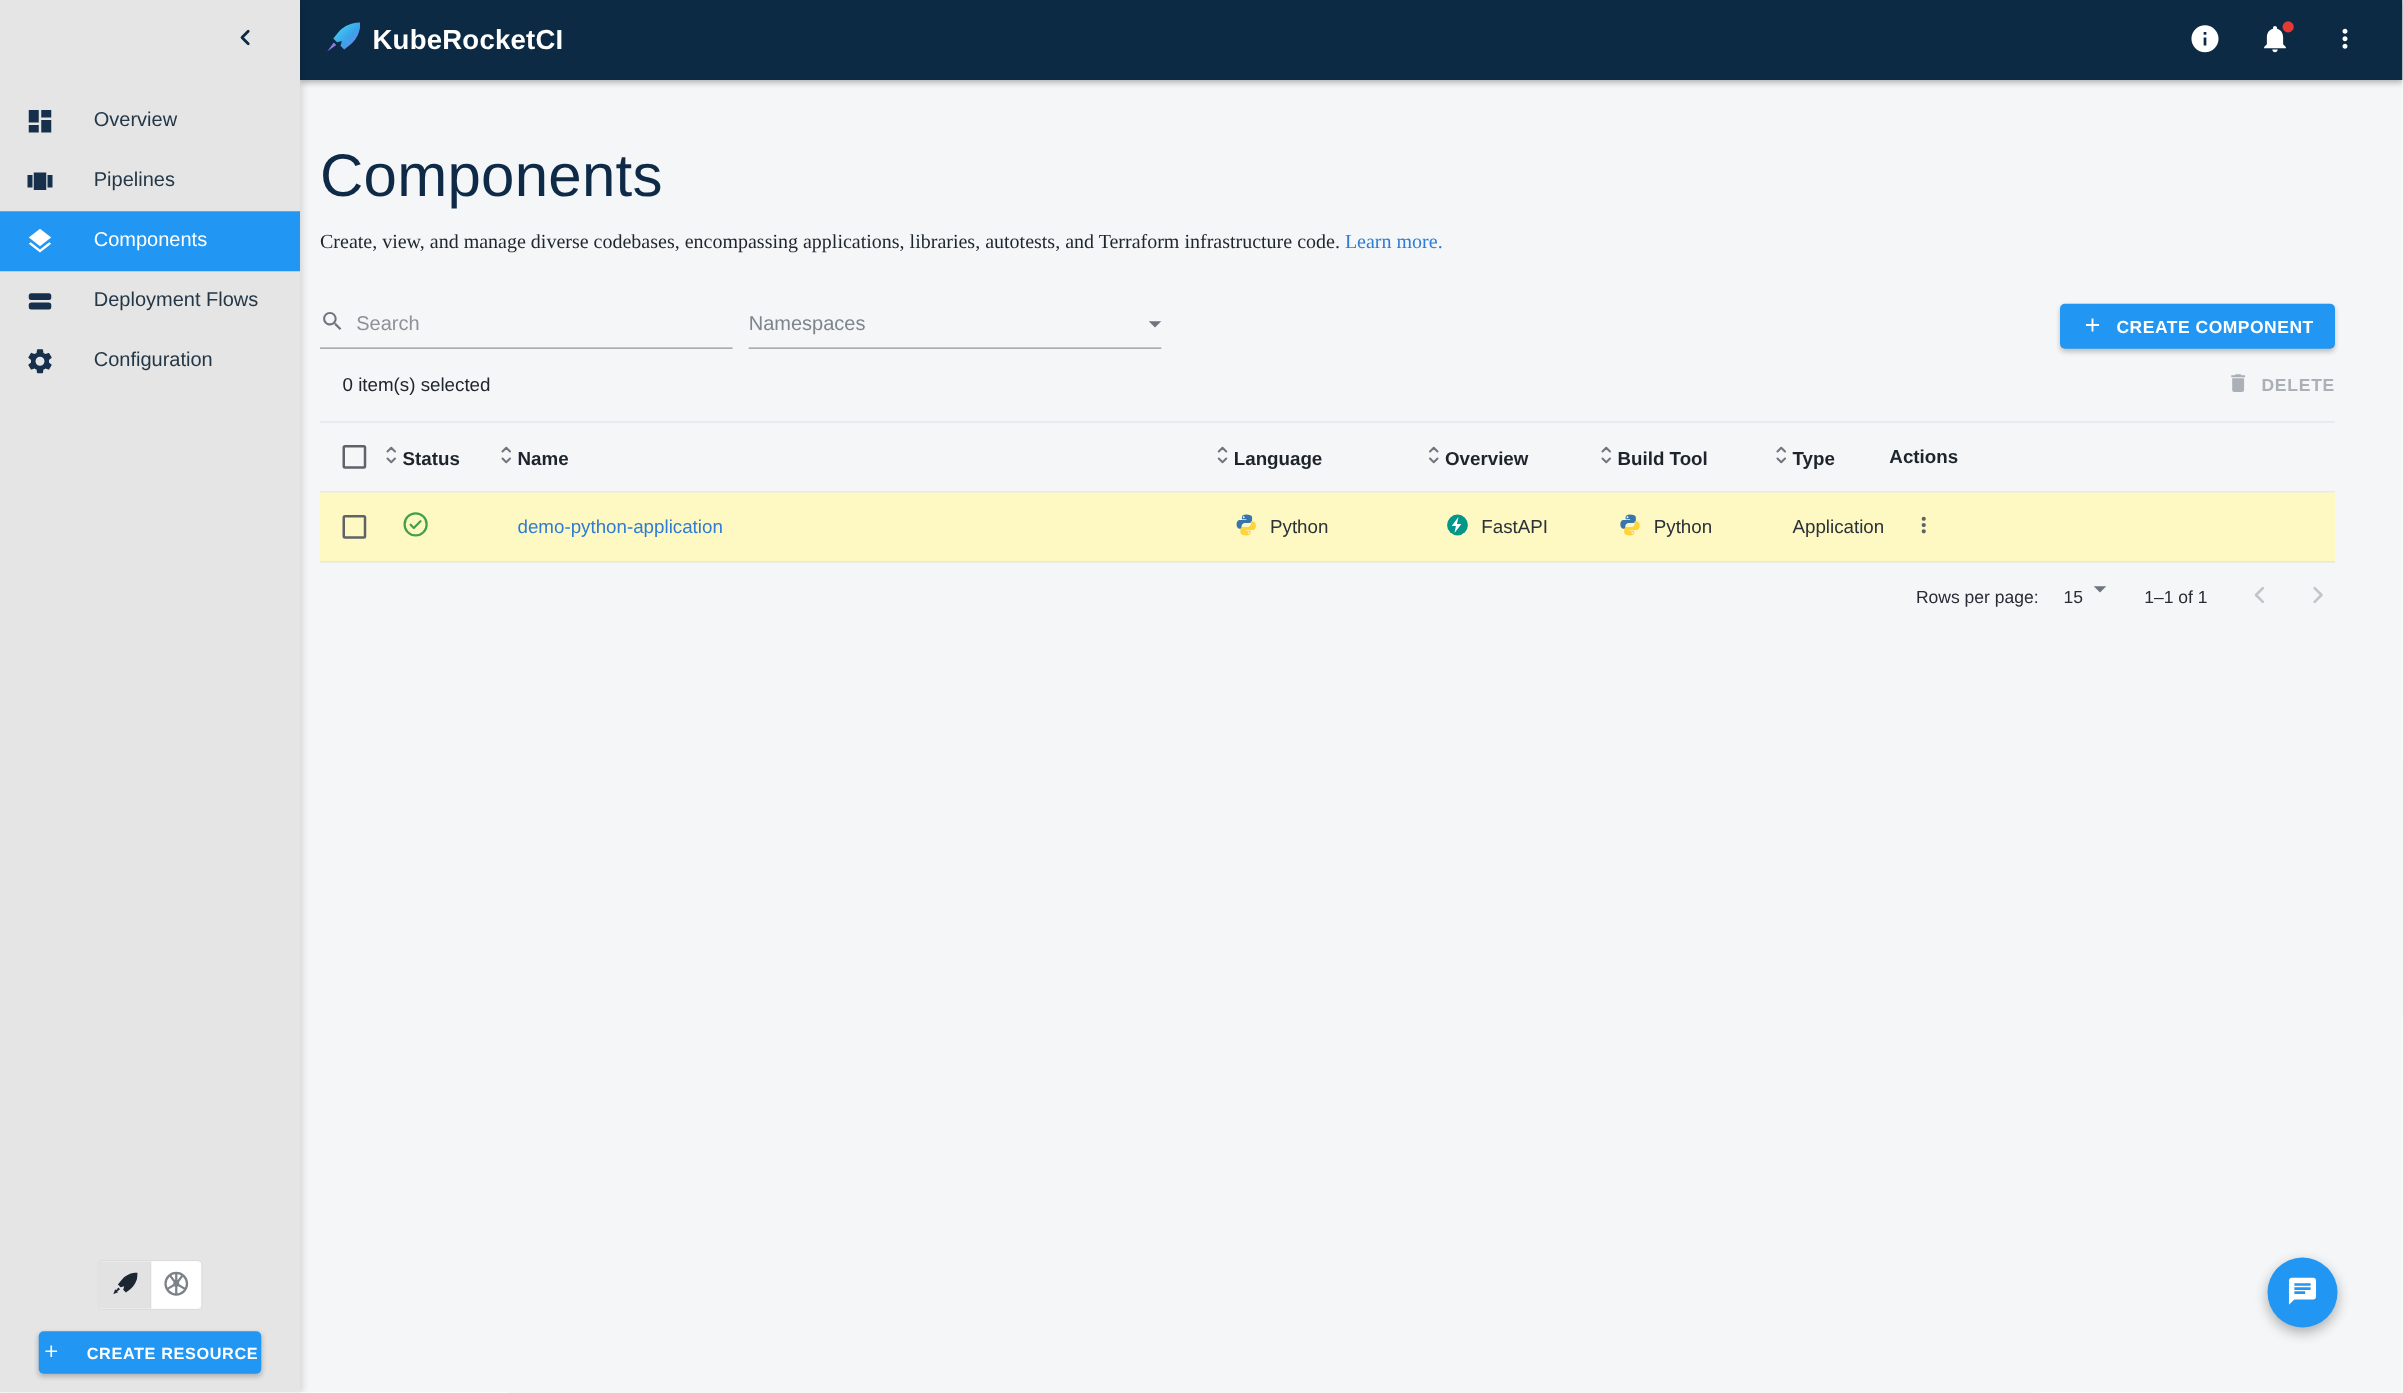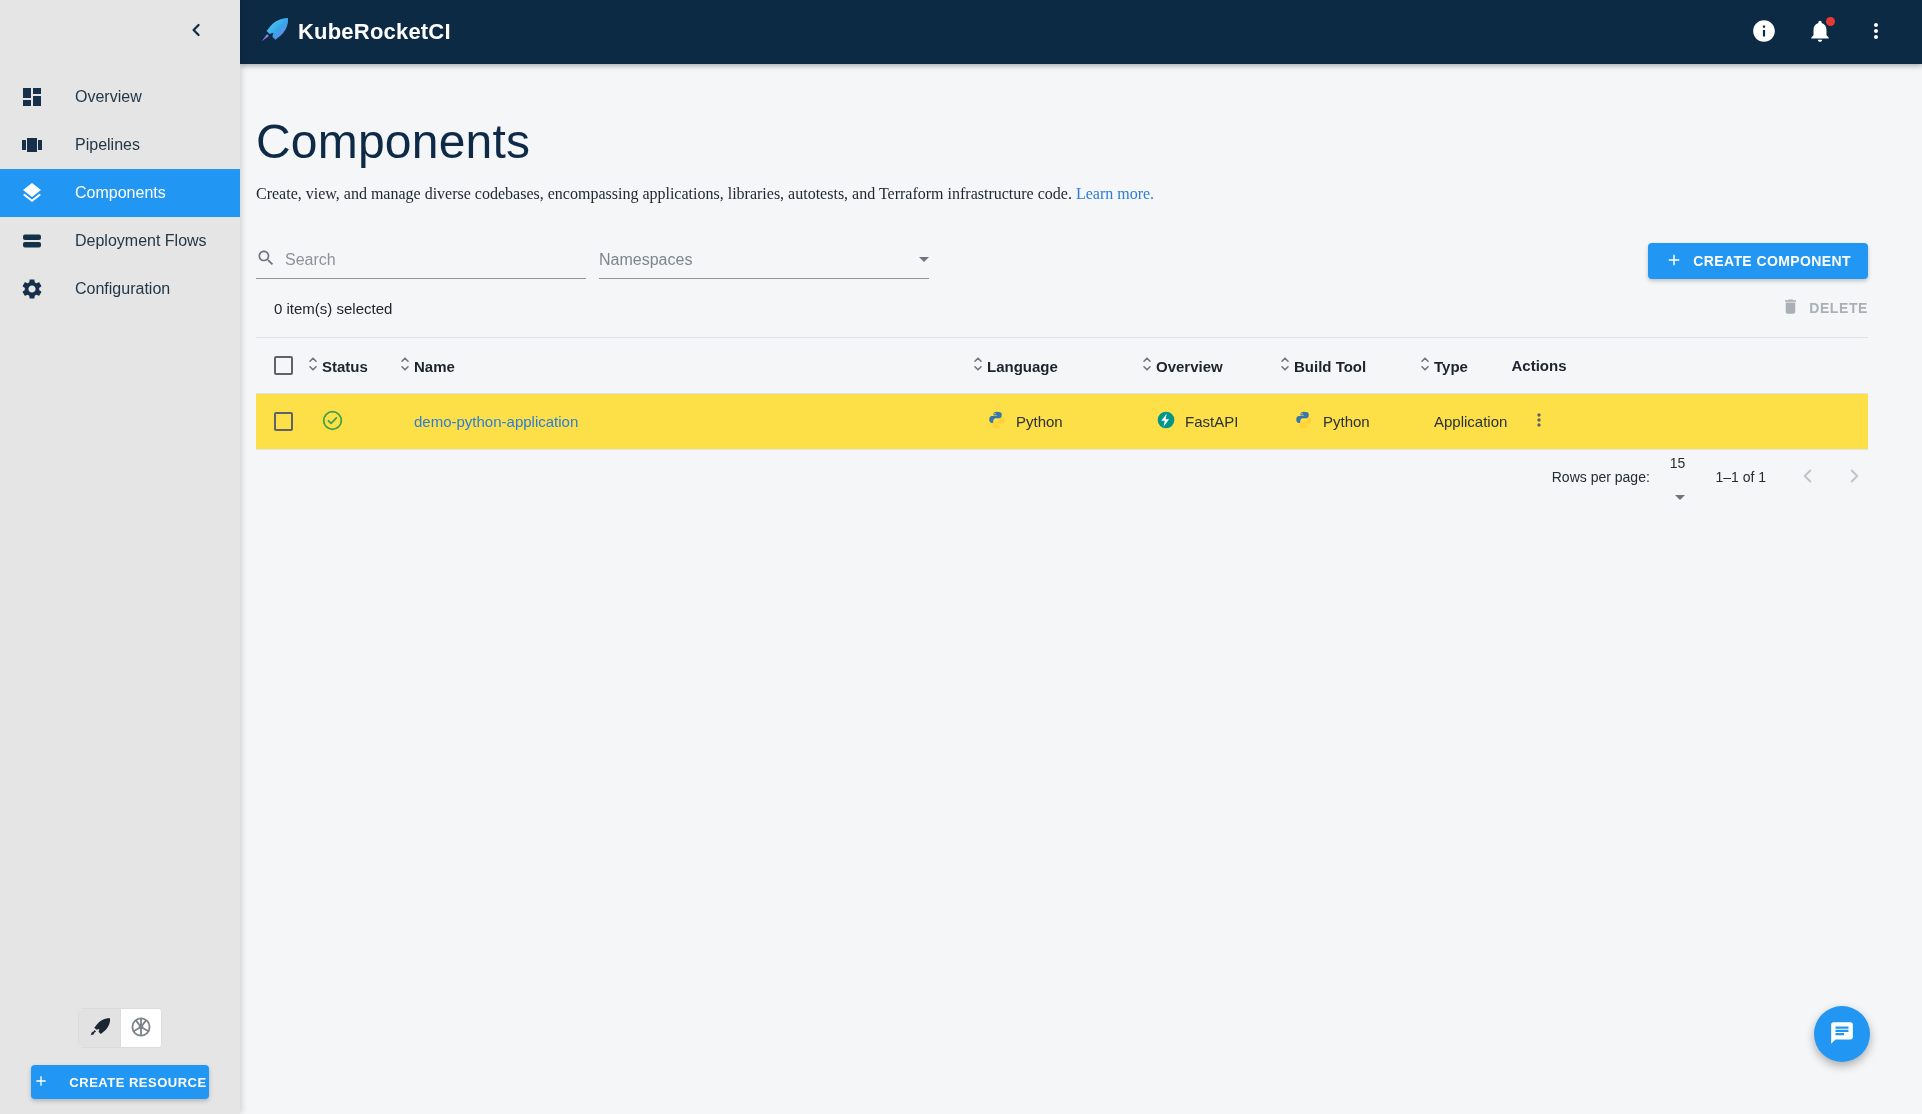--- a/index.html
+++ b/index.html
@@ -77,37 +77,37 @@
     padding-left:18px; }
   .selection-text { font-size:15px; color:#20262d; }
   .delete-btn { display:flex; align-items:center; gap:9px; border:none; background:transparent;
     color:#abb0b6; font-size:14px; font-weight:700; letter-spacing:.6px; cursor:default;
     font-family:inherit; }
 
   
   .tbl { border-top:1px solid #dfe3e8; }
   .tbl-row { display:grid; grid-template-columns:48px 92px 573px 169px 138px 140px 88px 70px 1fr;
     height:56px; align-items:center; border-bottom:1px solid #dfe3e8; }
-  .tbl-row.data { background:#fde047; }
+  .tbl-row.data { background:#fef9c3; }
   .th { display:flex; align-items:flex-end; gap:4px; padding-left:4px; font-size:15px; font-weight:700;
     color:#1d242c; }
   .th-label { cursor:pointer; }
   .th-actions { justify-content:center; padding-left:0; }
   .td { padding-left:18px; font-size:15px; color:#2a3138; display:flex; align-items:center; gap:9px; }
   .td-center { justify-content:center; padding-left:0; }
   .checkbox { width:19px; height:19px; border:2px solid #5f6368; border-radius:2px; background:transparent;
     cursor:pointer; margin-left:18px; }
   .row-link { color:#2e7cd6; text-decoration:none; cursor:pointer; font-size:15px; }
   .sort-icon { flex:none; cursor:pointer; }
   .kebab-btn { border:none; background:transparent; cursor:pointer; width:32px; height:32px;
     display:flex; align-items:center; justify-content:center; }
 
   .pagination { height:54px; display:flex; align-items:center; justify-content:flex-end;
     font-size:14px; color:#262c33; }
-  .rpp-select { display:flex; align-items:flex-end; gap:24px; margin-left:20px; cursor:pointer;flex-direction:column; }
+  .rpp-select { display:flex; align-items:flex-start; gap:9px; margin-left:20px; cursor:pointer; }
   .range-text { margin-left:30px; }
   .page-nav-btn { border:none; background:transparent; width:28px; height:28px; display:flex;
     align-items:center; justify-content:center; cursor:default; }
   .page-nav-btn.prev { margin-left:28px; }
   .page-nav-btn.next { margin-left:18px; }
 
   .chat-fab { position:absolute; right:52px; bottom:52px; width:56px; height:56px; border-radius:50%;
     background:#2196f3; border:none; cursor:pointer; display:flex; align-items:center;
     justify-content:center; box-shadow:0 4px 10px rgba(0,0,0,.3); }
 </style>

